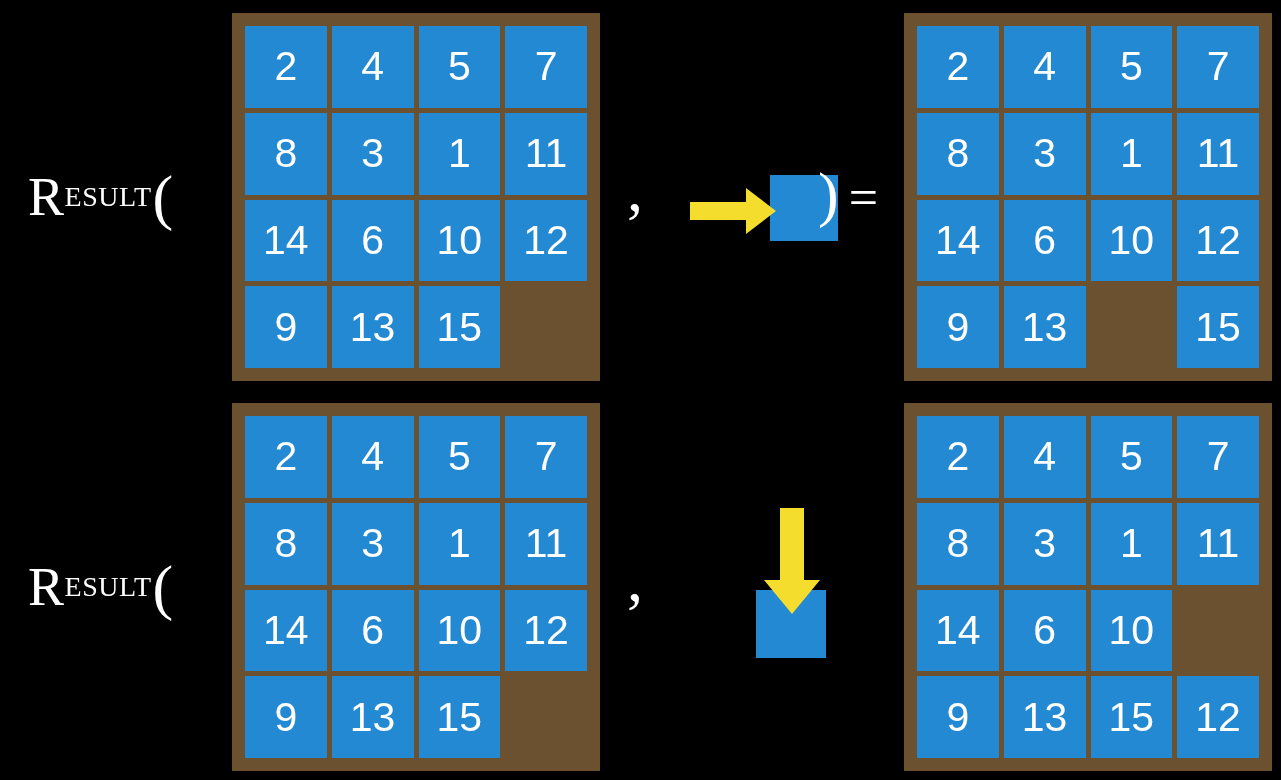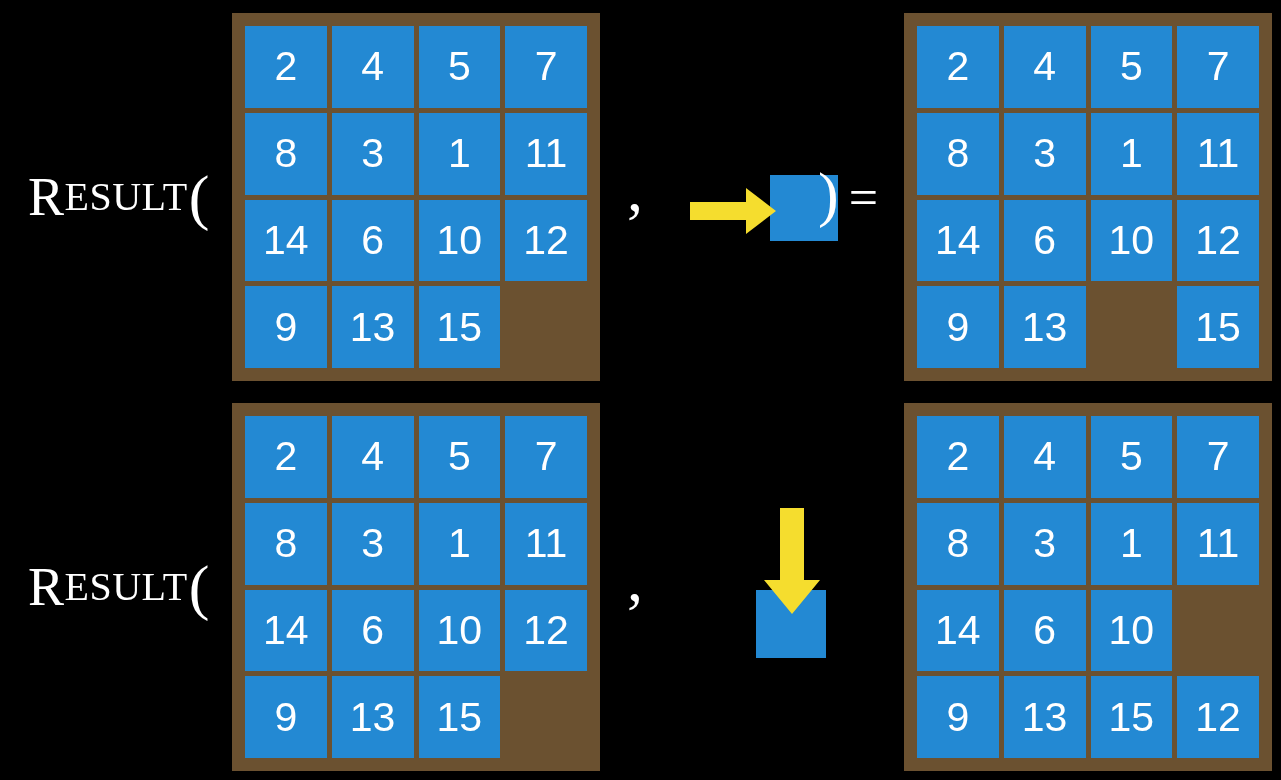--- a/index.html
+++ b/index.html
@@ -37,21 +37,21 @@
     color: #ffffff;
     font-family: "Liberation Serif", serif;
     white-space: nowrap;
     letter-spacing: 0.5px;
   }
   .result-label .big-cap {
     font-size: 54px;
     line-height: 54px;
   }
   .result-label .small-cap {
-    font-size: 40px;
+    font-size: 28px;
     line-height: 54px;
   }
   .result-label .paren {
     font-size: 62px;
     line-height: 54px;
     margin-left: 1px;
   }
 
   
   .board {

